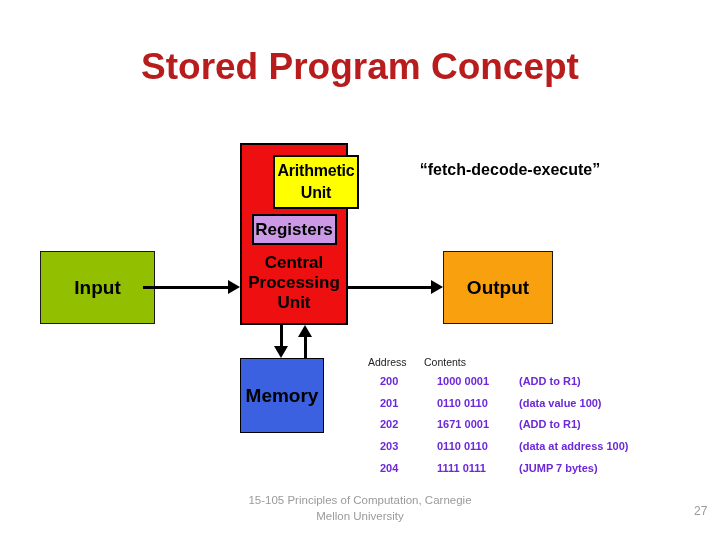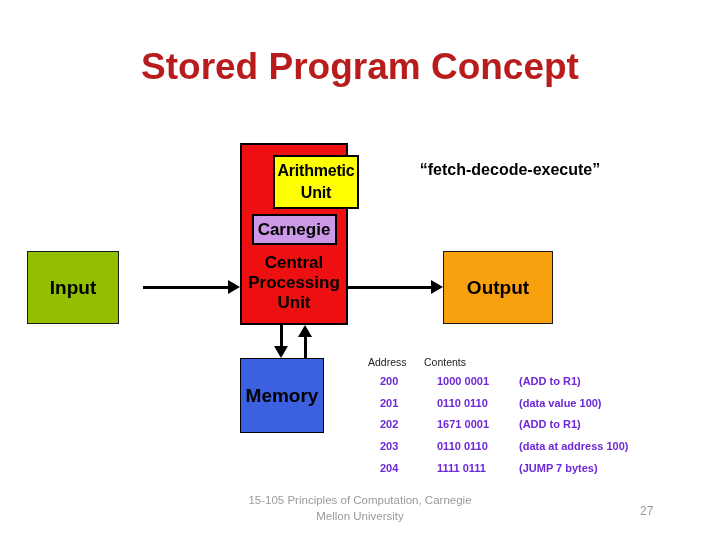--- a/index.html
+++ b/index.html
@@ -26,21 +26,21 @@
   .box {
     position: absolute;
     display: flex;
     align-items: center;
     justify-content: center;
     text-align: center;
     color: #000;
     font-weight: bold;
   }
 
-  .input-box  { left: 27px;  top: 251px; width: 92px; height: 73px; border: 1px solid #1a1a1a; font-size: 19px; }
+  .input-box  { left: 40px;  top: 251px; width: 115px; height: 73px; border: 1px solid #1a1a1a; font-size: 19px; }
   .output-box { left: 443px; top: 251px; width: 110px; height: 73px; border: 1px solid #1a1a1a; font-size: 19px; }
   .memory-box { left: 240px; top: 358px; width: 84px; height: 75px; border: 1px solid #000;    font-size: 19px; }
 
   .cpu-box {
     position: absolute;
     left: 240px; top: 143px; width: 108px; height: 182px;
     border: 2px solid #000;
     display: flex;
     flex-direction: column;
     align-items: center;
@@ -101,42 +101,42 @@
   .footer {
     position: absolute;
     left: 160px; top: 492px; width: 400px;
     text-align: center;
     font-size: 11.5px;
     line-height: 16px;
     color: #9a9a9a;
   }
   .page-number {
     position: absolute;
-    left: 640px; top: 504px;
+    left: 694px; top: 504px;
     font-size: 12px;
     color: #9a9a9a;
   }
 </style>
 </head>
 <body>
 
 <div class="slide">
 
   <div class="slide-title">Stored Program Concept</div>
 
   <div class="box input-box" style="background-color: rgb(146, 192, 1);">
     <span>Input</span>
   </div>
 
   <div class="cpu-box" style="background-color: rgb(238, 16, 16);">
     <div class="au-box" style="background-color: rgb(255, 255, 0); margin-left: 44px;">
       <span>Arithmetic Unit</span>
     </div>
     <div class="reg-box" style="background-color: rgb(204, 153, 230);">
-      <span>Carnegie</span>
+      <span>Registers</span>
     </div>
     <div class="cpu-label">Central Processing Unit</div>
   </div>
 
   <div class="box output-box" style="background-color: rgb(249, 160, 15);">
     <span>Output</span>
   </div>
 
   <div class="box memory-box" style="background-color: rgb(59, 97, 224);">
     <span>Memory</span>

